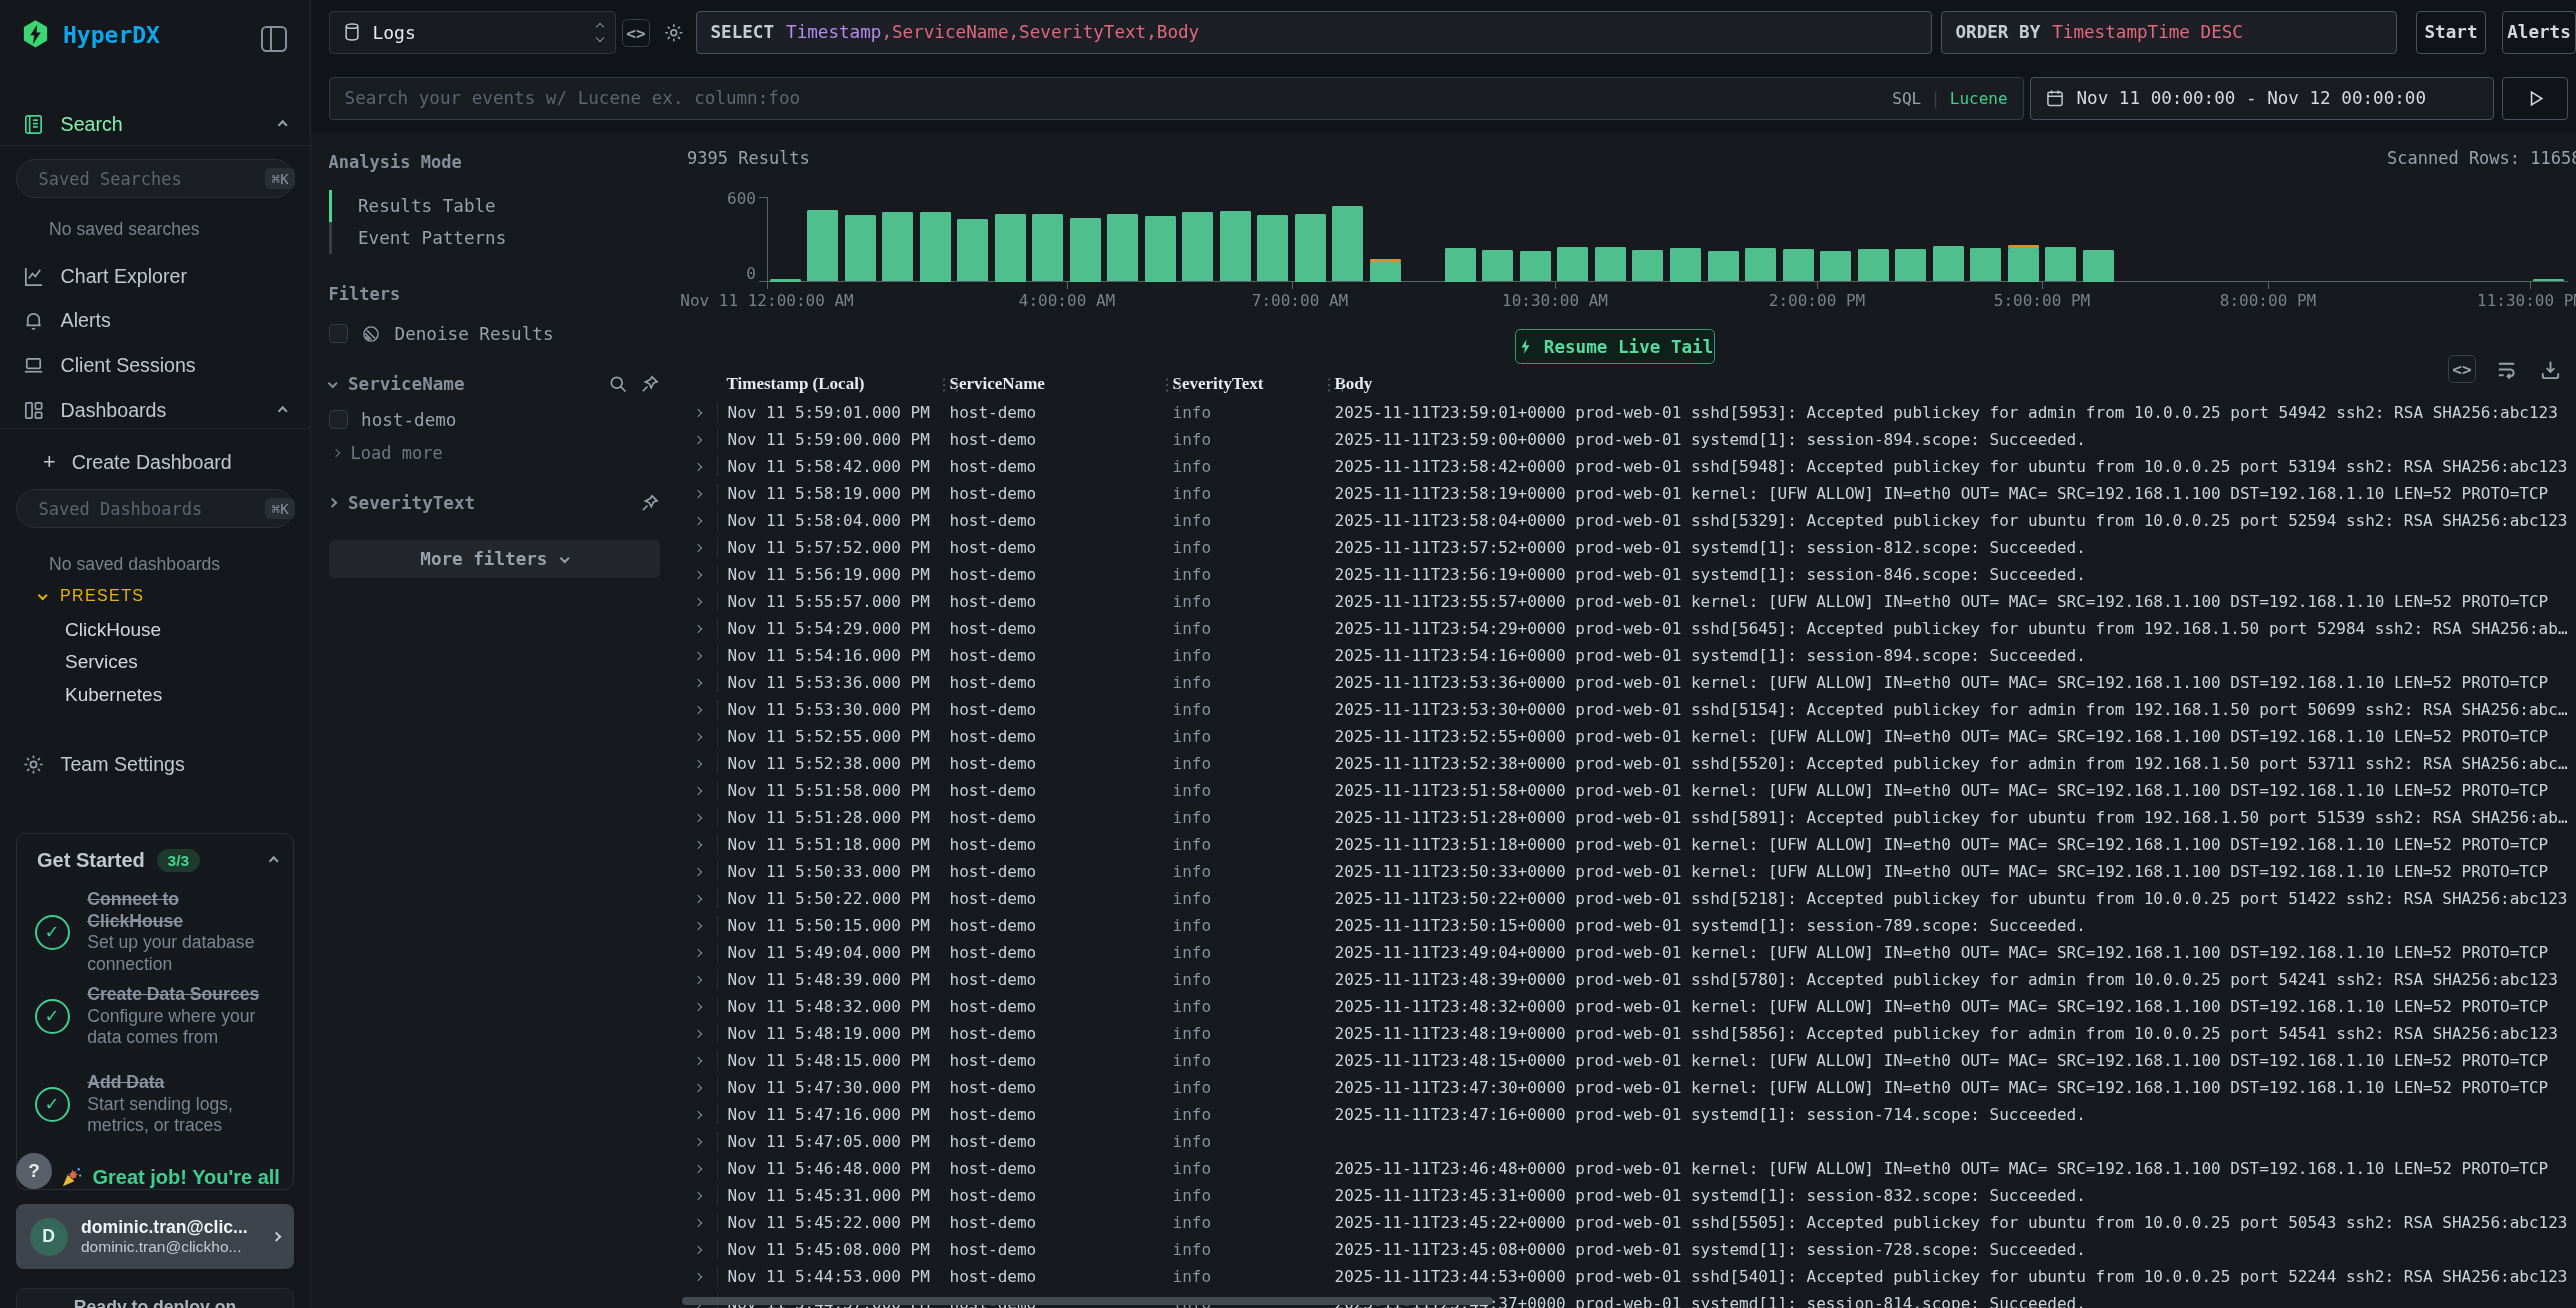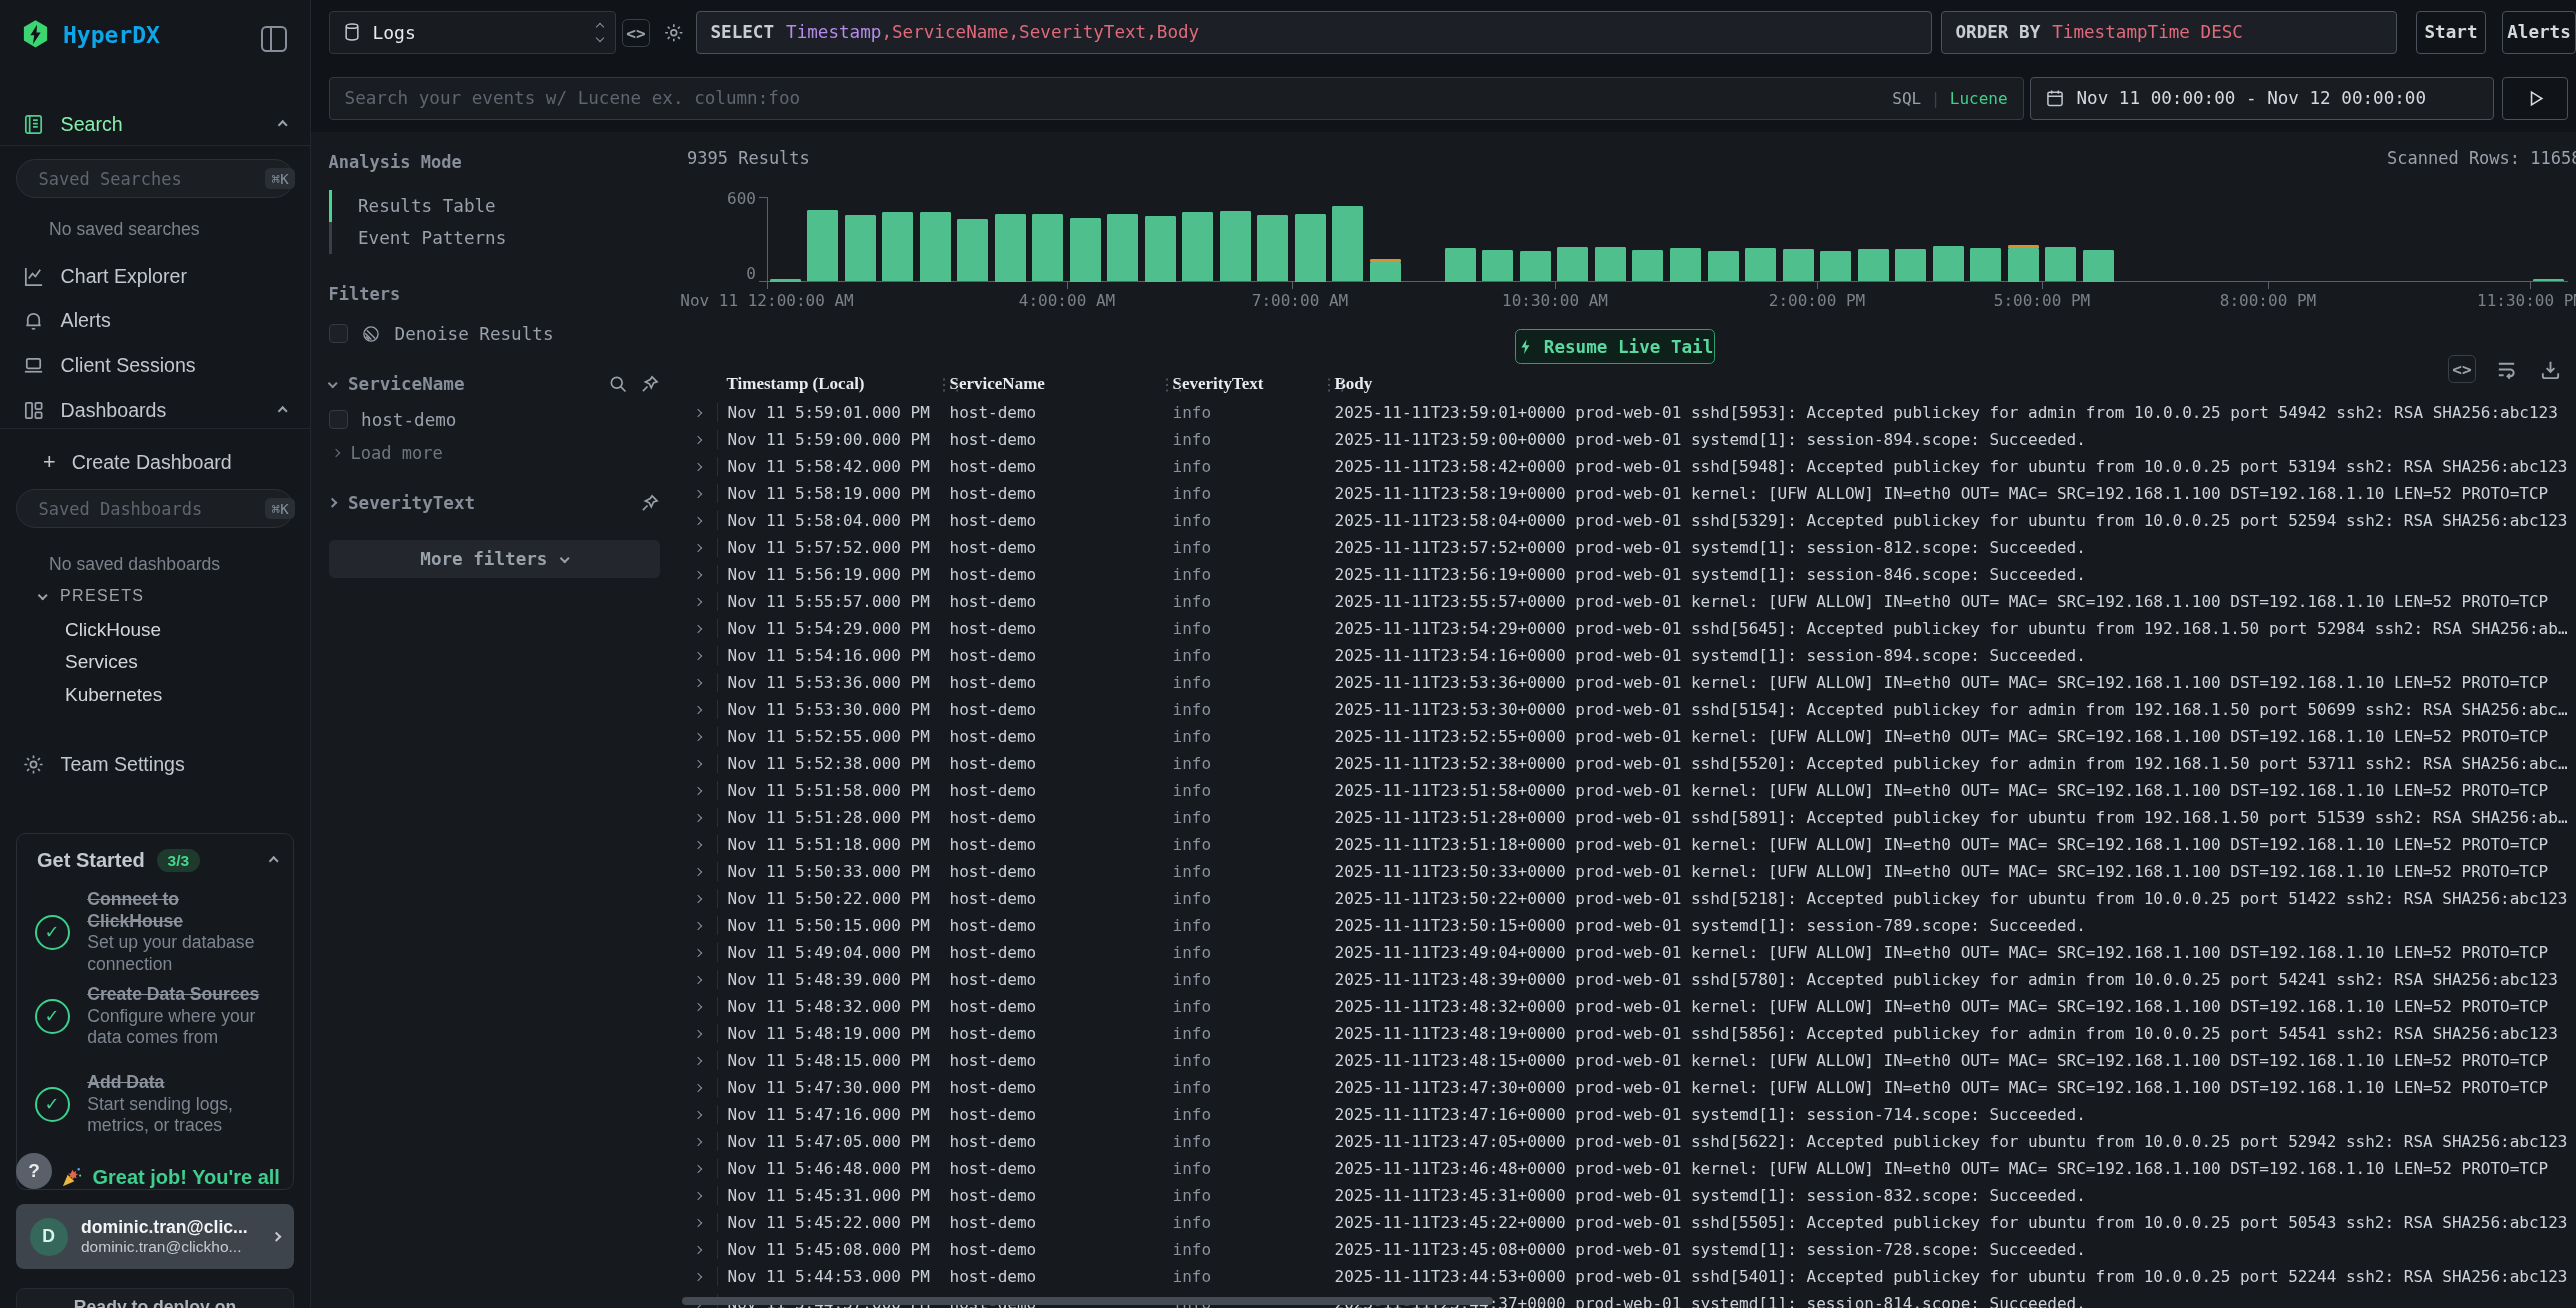--- a/index.html
+++ b/index.html
@@ -20,21 +20,21 @@
   .sb-item .lbl { font-size:19.6px; color:#c3c8cf; }
   .sb-item.active .lbl { color:#86efac; font-weight:normal; }
   .sb-icon { width:23px; height:23px; color:#9aa1ab; flex:0 0 auto; }
   .sb-item.active .sb-icon { color:#4ad18f; }
   .divider { left:0; right:0; height:0.7px; background:#23272d; }
   .pill { left:16px; right:16px; height:39px; background:#1b1f24; border:0.7px solid #2c3138; border-radius:20px; display:flex; align-items:center; padding:0 12px; gap:9.5px; }
   .pill input { flex:1; background:transparent; border:none; outline:none; color:#aab0b9; font-family:"DejaVu Sans Mono", monospace; font-size:17px; }
   .pill input::placeholder { color:#5e656e; }
   .kbd { background:#2a2f36; color:#8b929e; border-radius:5.4px; padding:2.7px 6.8px; font-size:14px; font-family:"DejaVu Sans Mono", monospace; }
   .muted-line { color:#7c828c; font-size:17.6px; left:49px; }
-  .presets-row { left:39px; display:flex; align-items:center; gap:13.5px; color:#a3a3a3; font-size:16px; letter-spacing:1.4px; }
+  .presets-row { left:39px; display:flex; align-items:center; gap:13.5px; color:#eab308; font-size:16px; letter-spacing:1.4px; }
   .preset-link { left:65px; font-size:19px; color:#d3d7dc; cursor:pointer; }
   .chev { display:inline-block; width:7.4px; height:7.4px; border-right:2px solid currentColor; border-bottom:2px solid currentColor; }
   .chev.up { transform:rotate(-135deg); }
   .chev.down { transform:rotate(45deg); }
   .chev.right { transform:rotate(-45deg); }
   .sb-chev-right { position:absolute; right:6.8px; color:#9aa1ab; }
 
   .gs-card { left:16px; right:16px; top:833px; height:357px; border:0.7px solid #2a2f36; border-radius:9.5px; background:#15181c; }
   .gs-header { position:absolute; top:15px; left:20px; right:16px; display:flex; align-items:center; gap:12px; }
   .gs-title { font-size:20px; font-weight:bold; color:#c3c8cf; }
@@ -736,21 +736,20 @@
               <span class="c-sev">info</span>
               <span class="c-body">2025-11-11T23:47:16+0000 prod-web-01 systemd[1]: session-714.scope: Succeeded.</span>
             </div>
             <div class="log-row grid-row">
               <span class="c-exp">
                 <span class="chev right" style="width: 6px; height: 6px; border-width: 1.7px;"></span>
               </span>
               <span class="c-ts">Nov 11 5:47:05.000 PM</span>
               <span class="c-svc">host-demo</span>
               <span class="c-sev">info</span>
-              <span class="c-body">2025-11-11T23:47:05+0000 prod-web-01 sshd[5622]: Accepted publickey for ubuntu from 10.0.0.25 port 52942 ssh2: RSA SHA256:abc123</span>
             </div>
             <div class="log-row grid-row">
               <span class="c-exp">
                 <span class="chev right" style="width: 6px; height: 6px; border-width: 1.7px;"></span>
               </span>
               <span class="c-ts">Nov 11 5:46:48.000 PM</span>
               <span class="c-svc">host-demo</span>
               <span class="c-sev">info</span>
               <span class="c-body">2025-11-11T23:46:48+0000 prod-web-01 kernel: [UFW ALLOW] IN=eth0 OUT= MAC= SRC=192.168.1.100 DST=192.168.1.10 LEN=52 PROTO=TCP</span>
             </div>

